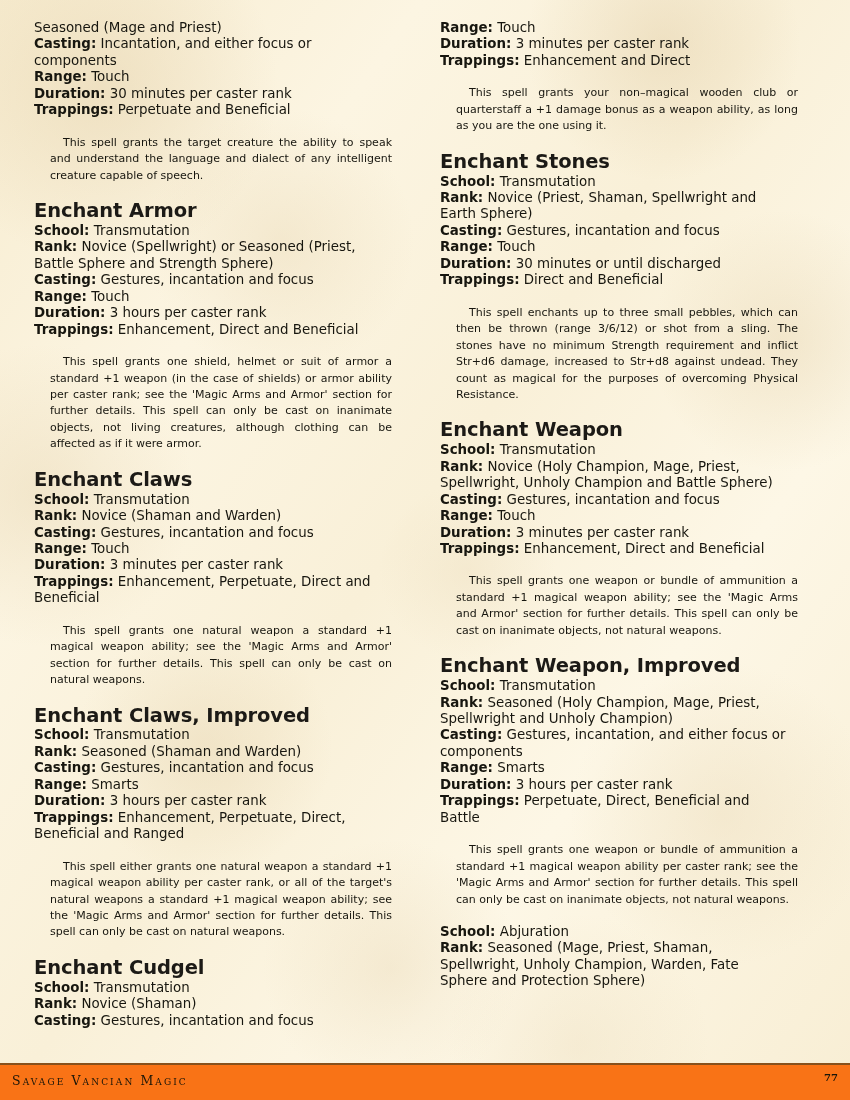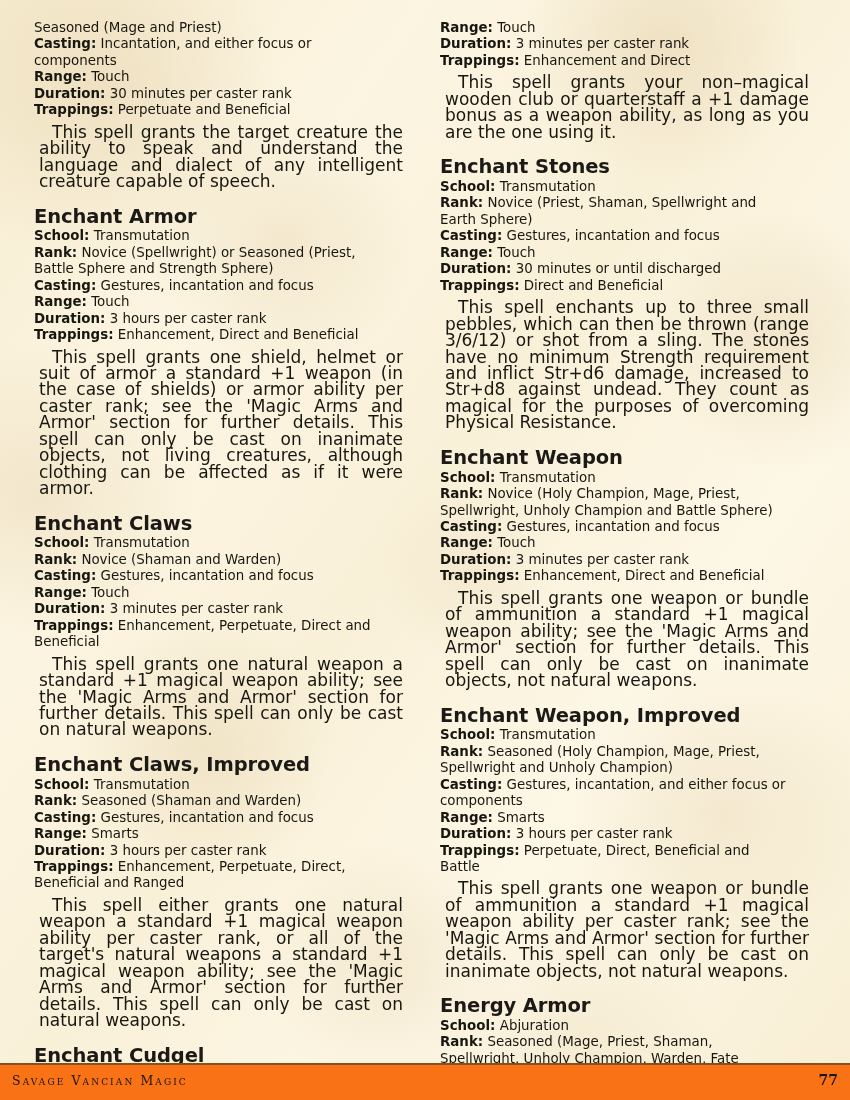--- a/index.html
+++ b/index.html
@@ -71,27 +71,27 @@
   .attr b {
     font-weight: bold;
   }
   .plain {
     font-size: 13.4px;
     color: #17160f;
     line-height: 16.45px;
     margin: 0;
   }
   .desc {
-    font-size: 17px;
+    font-size: 11px;
     color: #17160f;
     line-height: 16.45px;
     text-align: justify;
     text-justify: inter-word;
     text-indent: 13px;
-    margin: 5px;
+    margin: 16px;
     hyphens: none;
   }
 
   #footer-band {
     position: absolute;
     left: 0;
     top: 1063px;
     width: 850px;
     height: 37px;
     background: #f97316;
@@ -114,21 +114,21 @@
     font-variant: small-caps;
     letter-spacing: 2.1px;
     color: #181509;
     white-space: nowrap;
   }
   .footer-page {
     position: absolute;
     right: 12px;
     top: 9px;
     font-family: "DejaVu Serif", serif;
-    font-size: 14px;
+    font-size: 10px;
     font-weight: bold;
     color: #181509;
   }
 </style>
 </head>
 <body>
 
 <div id="paper"></div>
 
 <div id="content">
@@ -231,21 +231,20 @@
       <p class="attr"><b>Casting:</b> <span>Gestures, incantation, and either focus or</span></p>
       <p class="plain">components</p>
       <p class="attr"><b>Range:</b> <span>Smarts</span></p>
       <p class="attr"><b>Duration:</b> <span>3 hours per caster rank</span></p>
       <p class="attr"><b>Trappings:</b> <span>Perpetuate, Direct, Beneficial and</span></p>
       <p class="plain">Battle</p>
       <p class="desc">This spell grants one weapon or bundle of ammunition a standard +1 magical weapon ability per caster rank; see the 'Magic Arms and Armor' section for further details. This spell can only be cast on inanimate objects, not natural weapons.</p>
     </div>
 
     <div class="spell">
-      <h2 class="spell-title">Energy Armor</h2>
       <p class="attr"><b>School:</b> <span>Abjuration</span></p>
       <p class="attr"><b>Rank:</b> <span>Seasoned (Mage, Priest, Shaman,</span></p>
       <p class="plain">Spellwright, Unholy Champion, Warden, Fate</p>
       <p class="plain">Sphere and Protection Sphere)</p>
     </div>
 
   </div>
 </div>
 
 <div id="footer-band">

